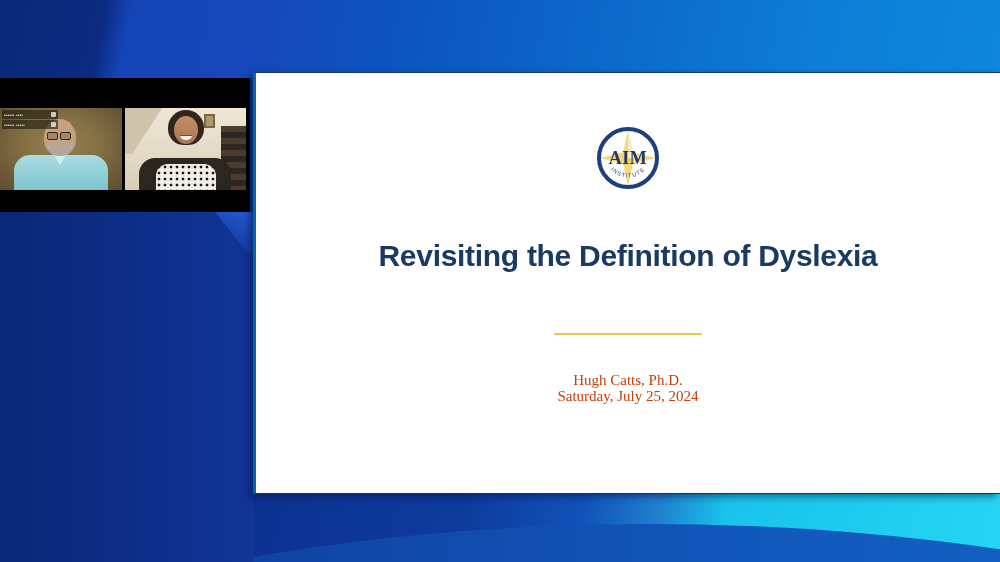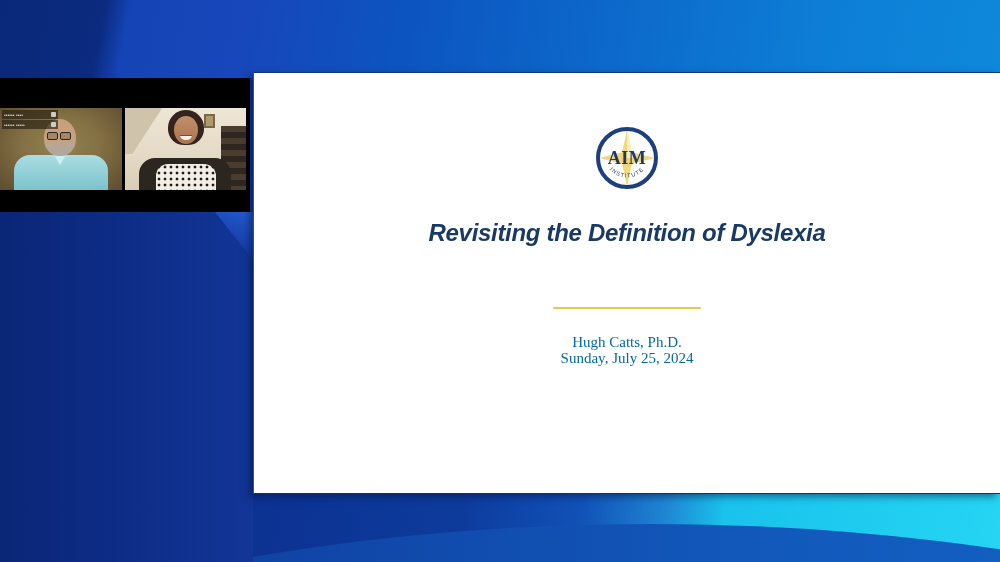--- a/index.html
+++ b/index.html
@@ -17,30 +17,30 @@
     clip-path:polygon(0 0,100% 0,100% 100%);}
   .bottom-band{position:absolute;left:253px;top:494px;width:747px;height:68px;overflow:hidden;
     background:linear-gradient(94deg,#0c3292 0%,#0d3b9c 28%,#1152b8 44%,
       #1f85d2 55%,#19c3ec 63%,#25d5f3 100%);}
   .bottom-wave{position:absolute;left:-603px;top:30px;width:2000px;height:800px;
     border-radius:50%;
     background:linear-gradient(90deg,#0f3f9f 25%,#1258bb 55%,#1272d0 100%);}
 
   
   .slide{position:absolute;left:253px;top:72px;width:747px;height:422px;
-    background:#ffffff;border-left:1px solid #0369a1;border-top:1px solid #123a70;
+    background:#ffffff;border-left:3px solid #0369a1;border-top:1px solid #123a70;
     border-bottom:1px solid #1a2f66;box-sizing:border-box;
     box-shadow:-4px 3px 7px rgba(4,18,64,.5);}
   .slide-inner{height:100%;display:flex;flex-direction:column;align-items:center;}
   .logo{margin-top:52px;width:66px;height:66px;}
-  .slide-title{margin-top:28px;font-size:24px;font-weight:700;color:#1a3a63;
-    letter-spacing:-0.3px;text-align:center;font-style:italic;}
+  .slide-title{margin-top:48px;font-size:30px;font-weight:700;color:#1a3a63;
+    letter-spacing:-0.3px;text-align:center;}
   .gold-divider{margin-top:60px;width:148px;height:2px;background:#e7c94e;border-radius:1px;}
-  .info{margin-top:26px;text-align:center;font-family:"Liberation Serif",serif;
-    color:#0369a1;font-size:15px;line-height:15.6px;}
+  .info{margin-top:38px;text-align:center;font-family:"Liberation Serif",serif;
+    color:#c2410c;font-size:15px;line-height:15.6px;}
 
   
   .video-strip{position:absolute;left:0;top:78px;width:250px;height:134px;background:#000;}
   .tile{position:absolute;top:30px;height:82px;overflow:hidden;}
   .tile-1{left:0;width:122px;}
   .tile-2{left:125px;width:121px;}
   .abs{position:absolute;}
 
   
   .t1-bg{left:0;top:0;width:122px;height:82px;
@@ -115,21 +115,21 @@
           <textPath href="#instArc" startOffset="50%" text-anchor="middle">INSTITUTE</textPath>
         </text>
       </svg>
 
       <div class="slide-title">Revisiting the Definition of Dyslexia</div>
 
       <div class="gold-divider"></div>
 
       <div class="info">
         <div>Hugh Catts, Ph.D.</div>
-        <div>Sunday, July 25, 2024</div>
+        <div>Saturday, July 25, 2024</div>
       </div>
 
     </div>
   </div>
 
   <div class="video-strip">
 
     <div class="tile tile-1">
       <div class="abs t1-bg"></div>
       <div class="abs t1-shirt"></div>

